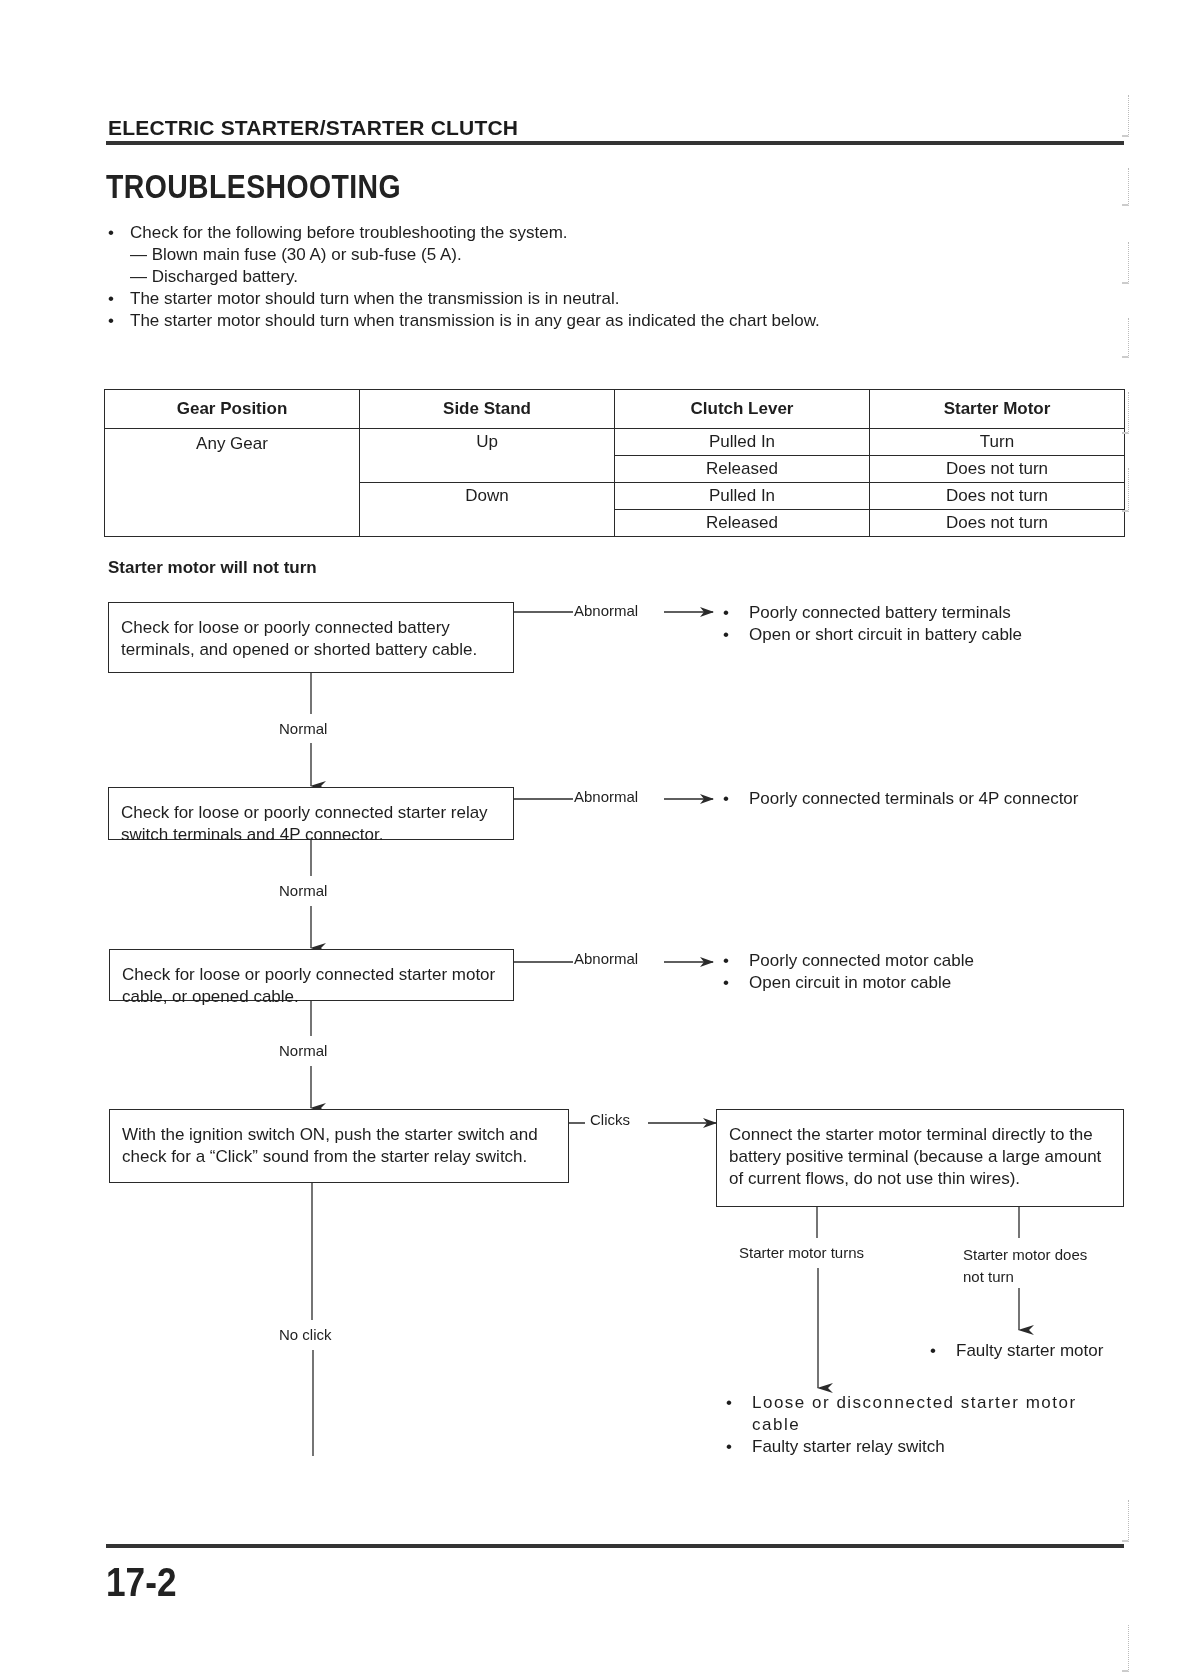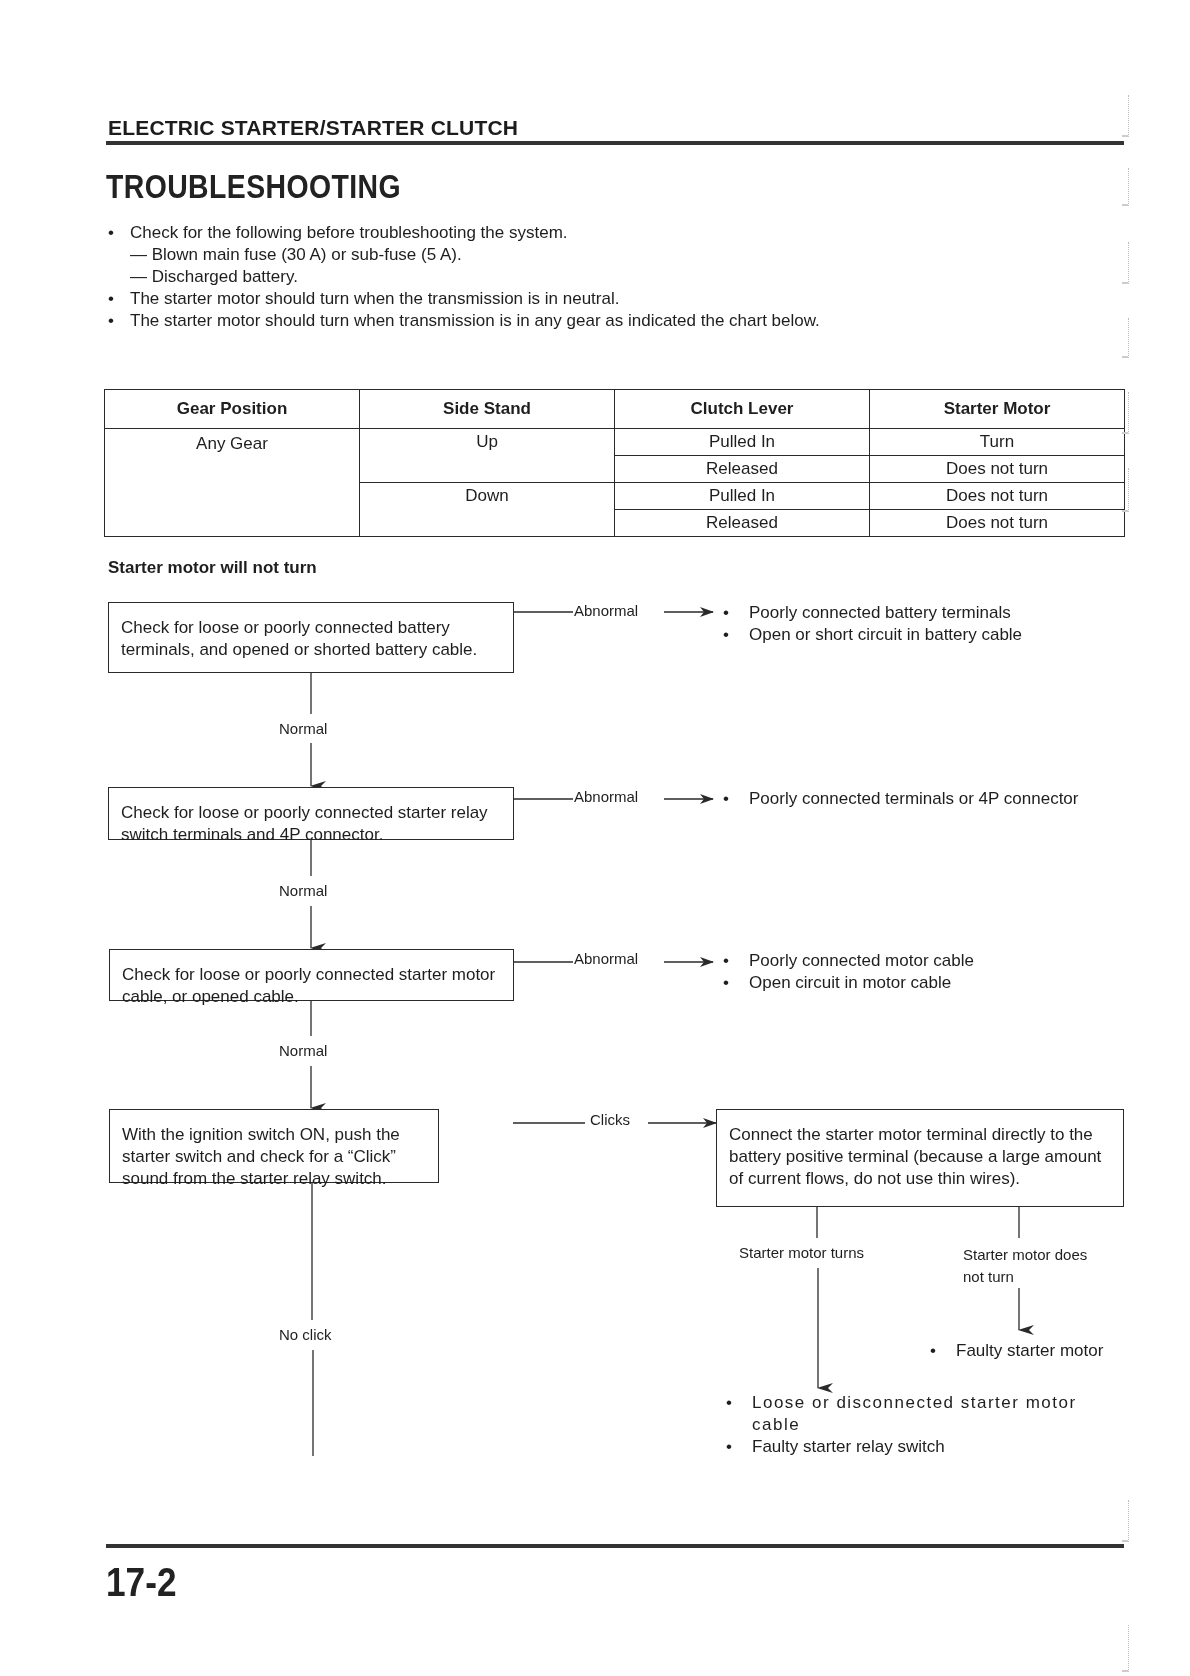--- a/index.html
+++ b/index.html
@@ -210,21 +210,21 @@
 <div class="label" style="left:279px; top:882px;">Normal</div>
 
 <div class="box" style="left:109px; top:949px; width:405px; height:52px;">Check for loose or poorly connected starter motor cable, or opened cable.</div>
 <div class="label" style="left:574px; top:950px;">Abnormal</div>
 <div class="result" style="left:723px; top:950px;">
   <div class="item"><span class="bullet">•</span><span>Poorly connected motor cable</span></div>
   <div class="item"><span class="bullet">•</span><span>Open circuit in motor cable</span></div>
 </div>
 <div class="label" style="left:279px; top:1042px;">Normal</div>
 
-<div class="box" style="left:109px; top:1109px; width:330px; height:74px;">With the ignition switch ON, push the starter switch and check for a “Click” sound from the starter relay switch.</div>
+<div class="box" style="left:109px; top:1109px; width:460px; height:74px;">With the ignition switch ON, push the starter switch and check for a “Click” sound from the starter relay switch.</div>
 <div class="label" style="left:590px; top:1111px;">Clicks</div>
 <div class="label" style="left:279px; top:1326px;">No click</div>
 
 <div class="box" style="left:716px; top:1109px; width:408px; height:98px;">Connect the starter motor terminal directly to the battery positive terminal (because a large amount of current flows, do not use thin wires).</div>
 <div class="label" style="left:739px; top:1244px;">Starter motor turns</div>
 <div class="label" style="left:963px; top:1244px; white-space:normal; width:130px; line-height:22px;">Starter motor does not turn</div>
 <div class="result" style="left:930px; top:1340px;">
   <div class="item"><span class="bullet">•</span><span>Faulty starter motor</span></div>
 </div>
 <div class="result" style="left:726px; top:1392px;">

